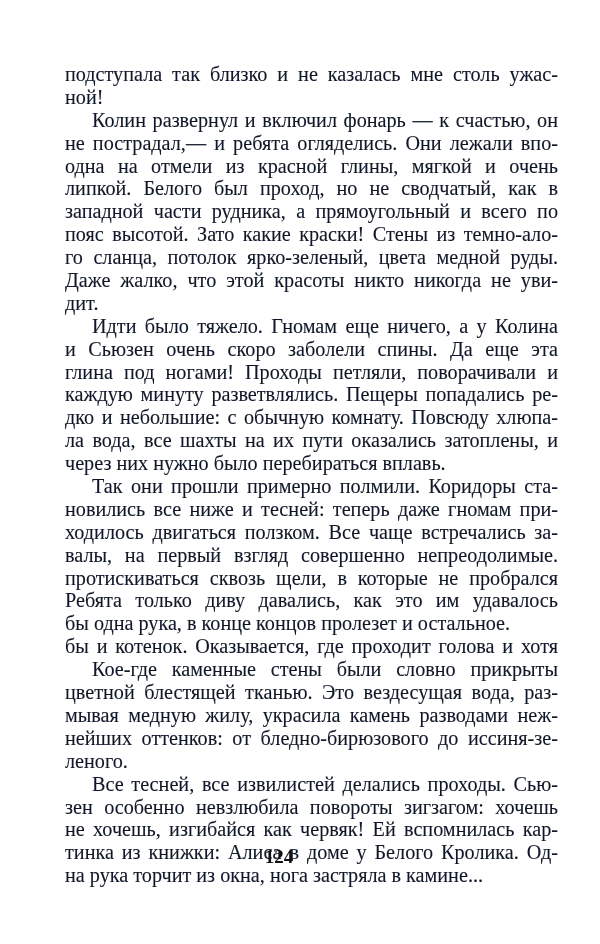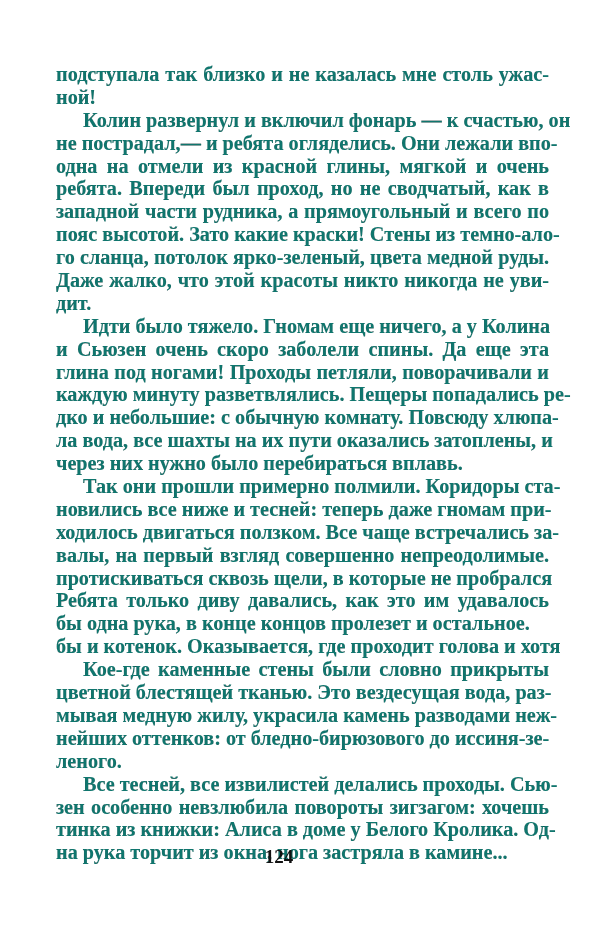--- a/index.html
+++ b/index.html
@@ -1,26 +1,26 @@
 <!DOCTYPE html>
 <html><head>
 <meta charset="utf-8">
 <style>
   html, body { margin: 0; padding: 0; background: #ffffff; }
   body { width: 600px; height: 944px; position: relative; overflow: hidden; }
   .page {
     position: absolute;
-    left: 56px;
+    left: 65px;
     top: 63px;
     width: 493px;
     font-family: "Liberation Serif", "DejaVu Serif", serif;
     font-size: 20.2px;
     line-height: 22.9px;
-    color: #0f766e;
-    font-weight: bold;
+    color: #0f172a;
+    font-weight: normal;
     -webkit-text-stroke: 0.1px #111;
   }
   .line {
     display: block;
     white-space: nowrap;
     text-align: justify;
     text-align-last: justify;
     height: 22.9px;
     overflow: visible;
   }
@@ -39,21 +39,21 @@
 </style>
 </head>
 <body>
 
 <div class="page" id="page-body">
     <span class="line">подступала так близко и не казалась мне столь ужас-</span>
     <span class="line last">ной!</span>
     <span class="line indent">Колин развернул и включил фонарь — к счастью, он</span>
     <span class="line">не пострадал,— и ребята огляделись. Они лежали впо-</span>
     <span class="line">одна на отмели из красной глины, мягкой и очень</span>
-    <span class="line">ребята. Впереди был проход, но не сводчатый, как в</span>
+    <span class="line">липкой. Белого был проход, но не сводчатый, как в</span>
     <span class="line">западной части рудника, а прямоугольный и всего по</span>
     <span class="line">пояс высотой. Зато какие краски! Стены из темно-ало-</span>
     <span class="line">го сланца, потолок ярко-зеленый, цвета медной руды.</span>
     <span class="line">Даже жалко, что этой красоты никто никогда не уви-</span>
     <span class="line last">дит.</span>
     <span class="line indent">Идти было тяжело. Гномам еще ничего, а у Колина</span>
     <span class="line">и Сьюзен очень скоро заболели спины. Да еще эта</span>
     <span class="line">глина под ногами! Проходы петляли, поворачивали и</span>
     <span class="line">каждую минуту разветвлялись. Пещеры попадались ре-</span>
     <span class="line">дко и небольшие: с обычную комнату. Повсюду хлюпа-</span>
@@ -67,16 +67,17 @@
     <span class="line">Ребята только диву давались, как это им удавалось</span>
     <span class="line last">бы одна рука, в конце концов пролезет и остальное.</span>
     <span class="line">бы и котенок. Оказывается, где проходит голова и хотя</span>
     <span class="line indent">Кое-где каменные стены были словно прикрыты</span>
     <span class="line">цветной блестящей тканью. Это вездесущая вода, раз-</span>
     <span class="line">мывая медную жилу, украсила камень разводами неж-</span>
     <span class="line">нейших оттенков: от бледно-бирюзового до иссиня-зе-</span>
     <span class="line last">леного.</span>
     <span class="line indent">Все тесней, все извилистей делались проходы. Сью-</span>
     <span class="line">зен особенно невзлюбила повороты зигзагом: хочешь</span>
+    <span class="line">не хочешь, изгибайся как червяк! Ей вспомнилась кар-</span>
     <span class="line">тинка из книжки: Алиса в доме у Белого Кролика. Од-</span>
     <span class="line last">на рука торчит из окна, нога застряла в камине...</span>
   </div>
 <div class="page-number">124</div>
 
 </body></html>

